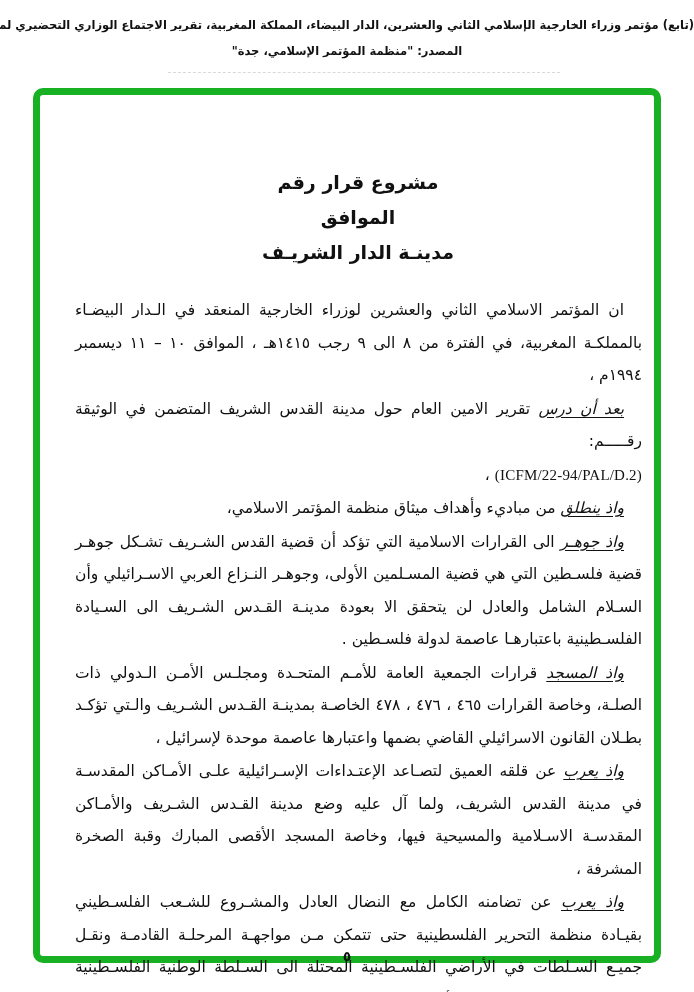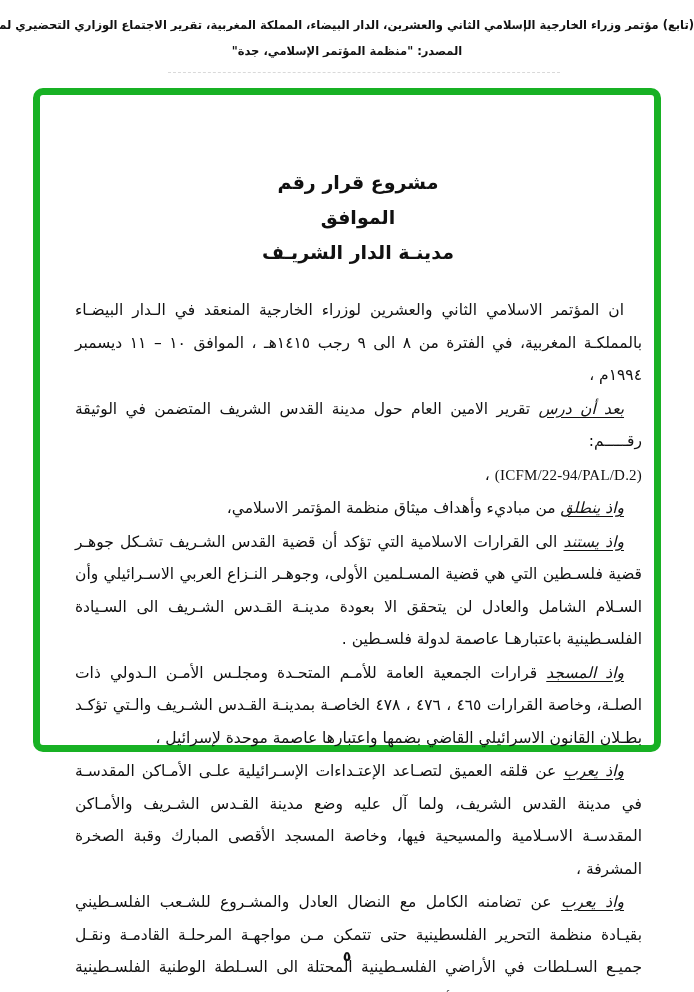--- a/index.html
+++ b/index.html
@@ -28,21 +28,21 @@
     font-size:11.5px;
   }
   .scan-artifact {
     position:absolute; top:72px; left:168px; width:392px; height:0;
     border-top:1px dashed #c6c6c6; opacity:.65;
   }
   
   .doc-frame {
     position:absolute;
     top:88px; left:33px;
-    width:628px; height:664px;
+    width:628px; height:875px;
     box-sizing:border-box;
     border:7px solid #18b124;
     border-radius:10px;
     direction:rtl;
   }
   
   .res-title {
     margin:70px 12px 0 34px;
     text-align:center;
     font-weight:bold;
@@ -100,21 +100,21 @@
   <div class="res-body">
 
     <p><span class="lead"></span><span>ان المؤتمر الاسلامي الثاني والعشرين لوزراء الخارجية المنعقد في الـدار البيضـاء بالمملكـة المغربية، في الفترة من ٨ الى ٩ رجب ١٤١٥هـ ، الموافق ١٠ – ١١ ديسمبر ١٩٩٤م ،</span></p>
 
     <p><span class="lead">بعد أن درس</span><span> تقرير الامين العام حول مدينة القدس الشريف المتضمن في الوثيقة رقـــــم:</span></p>
 
     <p class="ref-line"><span class="ref-code">(ICFM/22-94/PAL/D.2)</span> <span>،</span></p>
 
     <p><span class="lead">واذ ينطلق</span><span> من مباديء وأهداف ميثاق منظمة المؤتمر الاسلامي،</span></p>
 
-    <p><span class="lead">واذ يستند</span><span> الى القرارات الاسلامية التي تؤكد أن قضية القدس الشـريف تشـكل جوهـر قضية فلسـطين التي هي قضية المسـلمين الأولى، وجوهـر النـزاع العربي الاسـرائيلي وأن السـلام الشامل والعادل لن يتحقق الا بعودة مدينـة القـدس الشـريف الى السـيادة الفلسـطينية باعتبارهـا عاصمة لدولة فلسـطين .</span></p>
+    <p><span class="lead">واذ جوهـر</span><span> الى القرارات الاسلامية التي تؤكد أن قضية القدس الشـريف تشـكل جوهـر قضية فلسـطين التي هي قضية المسـلمين الأولى، وجوهـر النـزاع العربي الاسـرائيلي وأن السـلام الشامل والعادل لن يتحقق الا بعودة مدينـة القـدس الشـريف الى السـيادة الفلسـطينية باعتبارهـا عاصمة لدولة فلسـطين .</span></p>
 
     <p><span class="lead">واذ المسجد</span><span> قرارات الجمعية العامة للأمـم المتحـدة ومجلـس الأمـن الـدولي ذات الصلـة، وخاصة القرارات ٤٦٥ ، ٤٧٦ ، ٤٧٨ الخاصـة بمدينـة القـدس الشـريف والـتي تؤكـد بطـلان القانون الاسرائيلي القاضي بضمها واعتبارها عاصمة موحدة لإسرائيل ،</span></p>
 
     <p><span class="lead">واذ يعرب</span><span> عن قلقه العميق لتصـاعد الإعتـداءات الإسـرائيلية علـى الأمـاكن المقدسـة في مدينة القدس الشريف، ولما آل عليه وضع مدينة القـدس الشـريف والأمـاكن المقدسـة الاسـلامية والمسيحية فيها، وخاصة المسجد الأقصى المبارك وقبة الصخرة المشرفة ،</span></p>
 
     <p><span class="lead">واذ يعرب</span><span> عن تضامنه الكامل مع النضال العادل والمشـروع للشـعب الفلسـطيني بقيـادة منظمة التحرير الفلسطينية حتى تتمكن مـن مواجهـة المرحلـة القادمـة ونقـل جميـع السـلطات في الأراضي الفلسـطينية المحتلة الى السـلطة الوطنية الفلسـطينية وتثبيـت سـلطتها على جميـع الأراضـي الفلسـطينية المحتلة بما فيها مدينة القدس الشريف ،</span></p>
 
   </div>
 </div>
 

